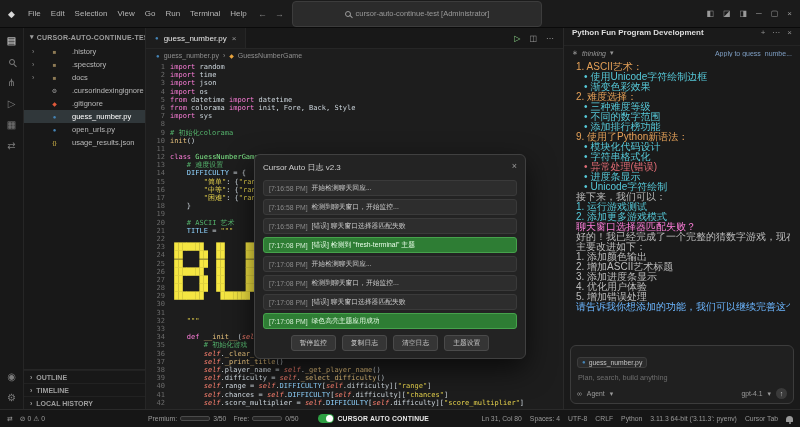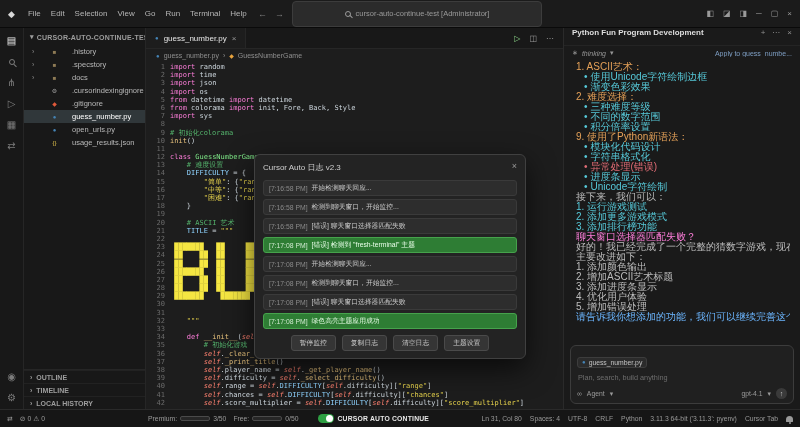--- a/index.html
+++ b/index.html
@@ -348,31 +348,30 @@
         <span>▾</span>
         <span class="apply-link">Apply to guess_numbe...</span>
       </div>
       <div class="chat-body">
           <div class="cb b-orange"><span>1. ASCII艺术：</span></div>
           <div class="cb b-cyan ind"><span class="blt">•</span><span>使用Unicode字符绘制边框</span></div>
           <div class="cb b-cyan ind"><span class="blt">•</span><span>渐变色彩效果</span></div>
           <div class="cb b-orange"><span>2. 难度选择：</span></div>
           <div class="cb b-cyan ind"><span class="blt">•</span><span>三种难度等级</span></div>
           <div class="cb b-cyan ind"><span class="blt">•</span><span>不同的数字范围</span></div>
-          <div class="cb b-cyan ind"><span class="blt">•</span><span>积分倍率设置</span></div>
+          <div class="cb b-cyan ind"><span class="blt">•</span><span>添加排行榜功能</span></div>
           <div class="cb b-orange"><span>9. 使用了Python新语法：</span></div>
           <div class="cb b-cyan ind"><span class="blt">•</span><span>模块化代码设计</span></div>
           <div class="cb b-cyan ind"><span class="blt">•</span><span>字符串格式化</span></div>
           <div class="cb b-red ind"><span class="blt">•</span><span>异常处理(错误)</span></div>
           <div class="cb b-cyan ind"><span class="blt">•</span><span>进度条显示</span></div>
           <div class="cb b-cyan ind"><span class="blt">•</span><span>Unicode字符绘制</span></div>
           <div class="cb b-plain"><span>接下来，我们可以：</span></div>
           <div class="cb b-cyan"><span>1. 运行游戏测试</span></div>
           <div class="cb b-cyan"><span>2. 添加更多游戏模式</span></div>
-          <div class="cb b-cyan"><span>3. 添加排行榜功能</span></div>
           <div class="cb b-pink"><span>聊天窗口选择器匹配失败？</span></div>
           <div class="cb b-plain"><span>好的！我已经完成了一个完整的猜数字游戏，现在这个版本已经可以正常运行了。</span></div>
           <div class="cb b-plain"><span>主要改进如下：</span></div>
           <div class="cb b-plain"><span>1. 添加颜色输出</span></div>
           <div class="cb b-plain"><span>2. 增加ASCII艺术标题</span></div>
           <div class="cb b-plain"><span>3. 添加进度条显示</span></div>
           <div class="cb b-plain"><span>4. 优化用户体验</span></div>
           <div class="cb b-plain"><span>5. 增加错误处理</span></div>
           <div class="cb b-blue"><span>请告诉我你想添加的功能，我们可以继续完善这个游戏。</span></div>
         </div>

